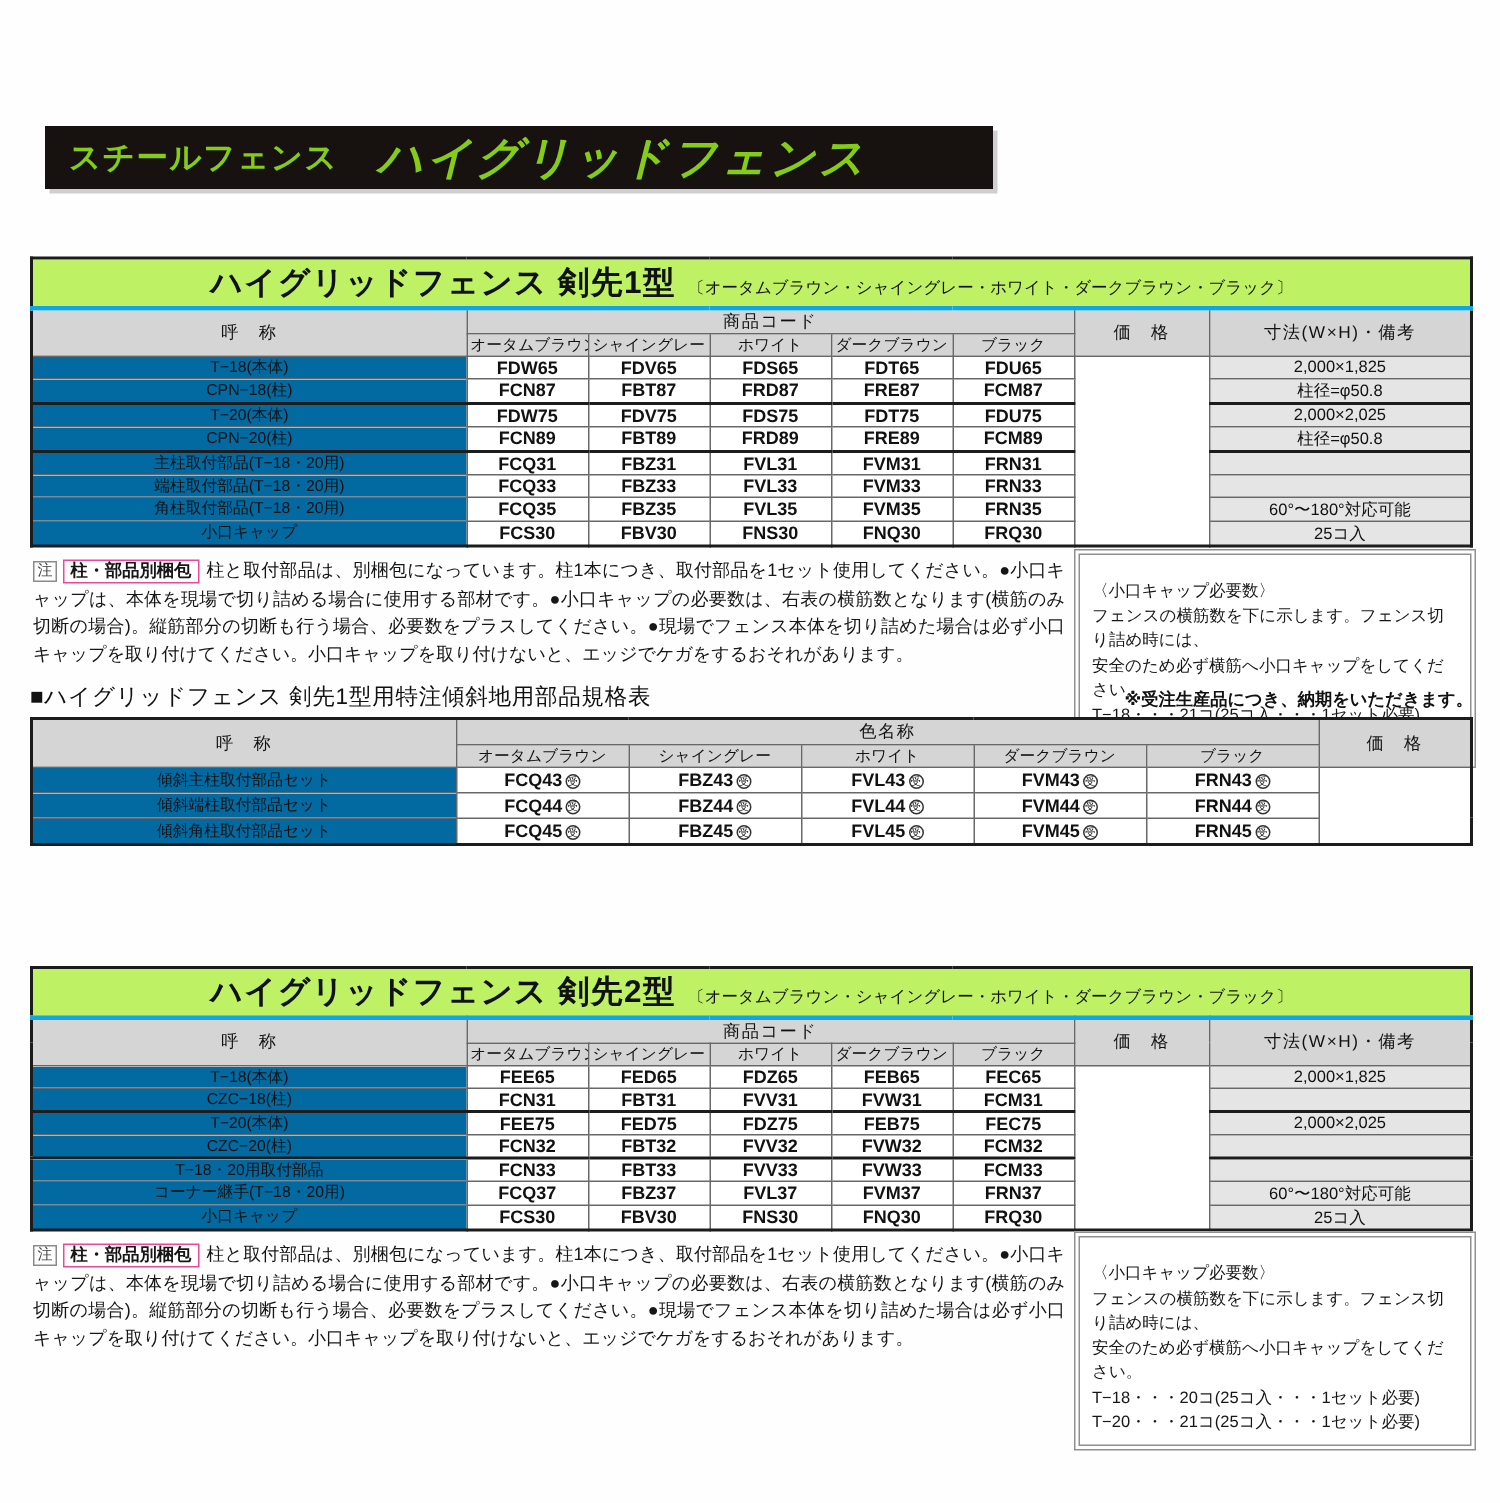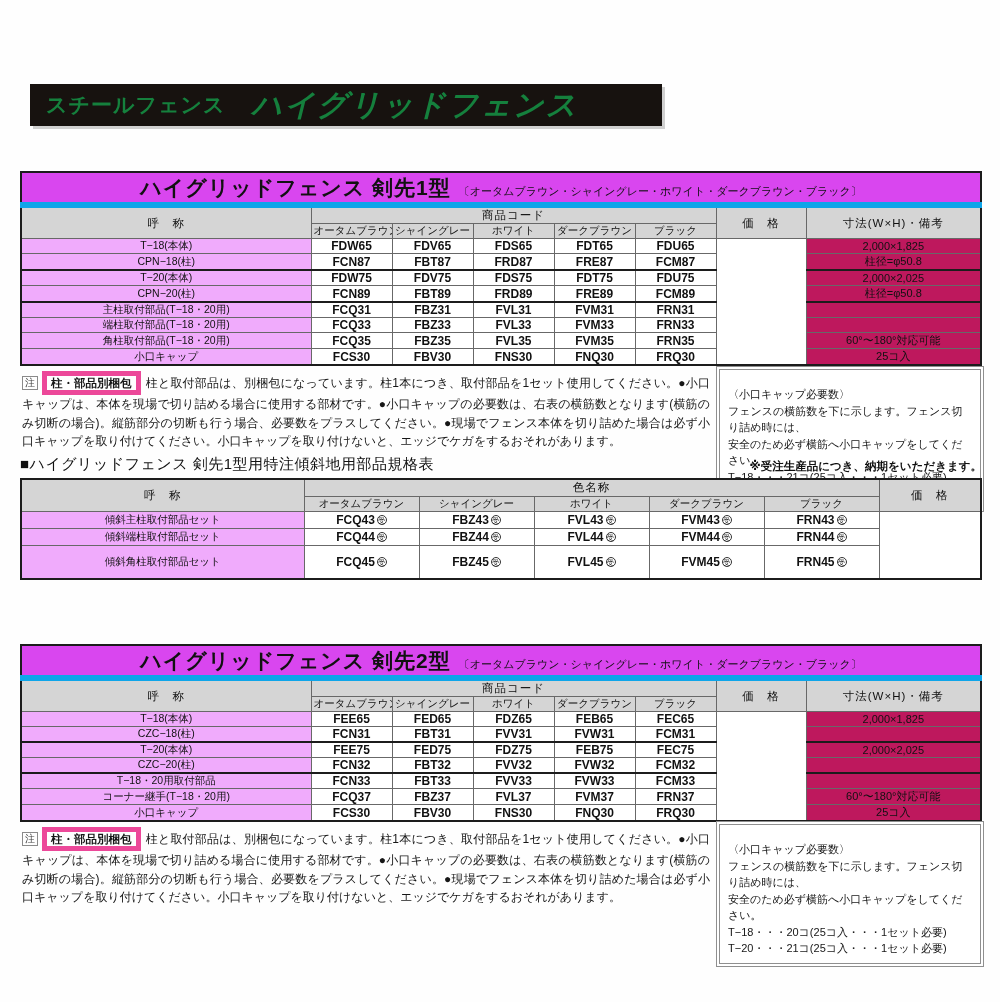--- a/index.html
+++ b/index.html
@@ -5,48 +5,48 @@
   * { margin:0; padding:0; box-sizing:border-box; }
   html,body { background:#fff; }
   .page {
     position:relative; width:1000px; height:1002px; background:#fefefe;
     font-family:"Liberation Sans","DejaVu Sans",sans-serif; color:#111;
     overflow:hidden;
   }
   
   .banner {
     position:absolute; left:30px; top:84px; width:632px; height:42px;
-    background:#17120f; color:#15803d; display:flex; align-items:center;
+    background:#17120f; color:#84cc16; display:flex; align-items:center;
     padding-left:16px; box-shadow:3px 3px 0 rgba(0,0,0,.18);
   }
   .banner-small { font-size:21px; font-weight:bold; letter-spacing:1px; }
   .banner-large { font-size:30px; font-weight:bold; font-style:italic; letter-spacing:2px; margin-left:26px; }
   
   table.spec { position:absolute; left:20px; width:960px; border-collapse:collapse; table-layout:fixed; background:#fff; border:2px solid #1c1c1c; }
   table.spec th, table.spec td { border:1px solid #686868; padding:0 2px; text-align:center; vertical-align:middle; white-space:nowrap; overflow:hidden; }
-  tr.title-row th { background:#d946ef; border-bottom:6px solid #0ea5e9; height:33px; }
+  tr.title-row th { background:#bef264; border-bottom:3px solid #0ea5e9; height:33px; }
   .t-title { font-size:21px; font-weight:bold; letter-spacing:1px; }
   .t-sub   { font-size:11px; font-weight:normal; margin-left:8px; }
   tr.h1 th { background:#d5d5d5; font-size:11.5px; font-weight:normal; height:17px; letter-spacing:1px; }
   tr.h2 th { background:#d5d5d5; font-size:10.5px; font-weight:normal; height:14px; }
   table.spec tbody tr { height:15px; }
-  td.name   { background:#f0abfc; font-size:10.5px; }
+  td.name   { background:#0369a1; font-size:10.5px; }
   td.code   { background:#fff; font-size:12px; font-weight:bold; }
-  td.remark { background:#be185d; font-size:11px; }
+  td.remark { background:#e5e5e5; font-size:11px; }
   td.price-data { background:#fff; }
   tr.sep-below td { border-bottom:2px solid #1c1c1c; }
   .jmark {
     display:inline-block; width:10px; height:10px; line-height:9px;
     border:1px solid #333; border-radius:50%; font-size:7px; font-weight:normal;
     vertical-align:1px; margin-left:2px; text-align:center;
   }
   
   .note-block { position:absolute; font-size:12px; line-height:18.5px; text-align:justify; color:#161616; }
   .note-tag   { display:inline-block; border:1px solid #8a8a8a; color:#444; font-size:10px; line-height:12px; padding:0 2px; margin-right:4px; vertical-align:1px; }
-  .note-badge { display:inline-block; border:5px solid #ec4899; font-size:11.5px; font-weight:bold; line-height:14px; padding:0 4px; margin-right:5px; }
+  .note-badge { display:inline-block; border:1px solid #ec4899; font-size:11.5px; font-weight:bold; line-height:14px; padding:0 4px; margin-right:5px; }
   .cap-box { position:absolute; left:716px; width:268px; border:4px double #8f8f8f; background:#fff; padding:16px 8px 6px; font-size:11px; line-height:16.5px; color:#161616; }
   .sec-heading { position:absolute; left:20px; font-size:15px; font-weight:normal; letter-spacing:.5px; }
   .order-note  { position:absolute; right:18px; font-size:11.5px; font-weight:bold;margin-left:20px; }
   .small-note  { position:absolute; left:20px; font-size:12px; }
 </style>
 </head>
 <body>
 
 <div class="page">
 
@@ -212,21 +212,21 @@
         <td class="price-data" rowspan="3"></td>
       </tr>
       <tr style="height:17px">
         <td class="name">傾斜端柱取付部品セット</td>
         <td class="code"><span>FCQ44</span><span class="jmark">受</span></td>
         <td class="code"><span>FBZ44</span><span class="jmark">受</span></td>
         <td class="code"><span>FVL44</span><span class="jmark">受</span></td>
         <td class="code"><span>FVM44</span><span class="jmark">受</span></td>
         <td class="code"><span>FRN44</span><span class="jmark">受</span></td>
       </tr>
-      <tr style="height:34px">
+      <tr style="height:18px">
         <td class="name">傾斜角柱取付部品セット</td>
         <td class="code"><span>FCQ45</span><span class="jmark">受</span></td>
         <td class="code"><span>FBZ45</span><span class="jmark">受</span></td>
         <td class="code"><span>FVL45</span><span class="jmark">受</span></td>
         <td class="code"><span>FVM45</span><span class="jmark">受</span></td>
         <td class="code"><span>FRN45</span><span class="jmark">受</span></td>
       </tr>
     </tbody>
   </table>
 

